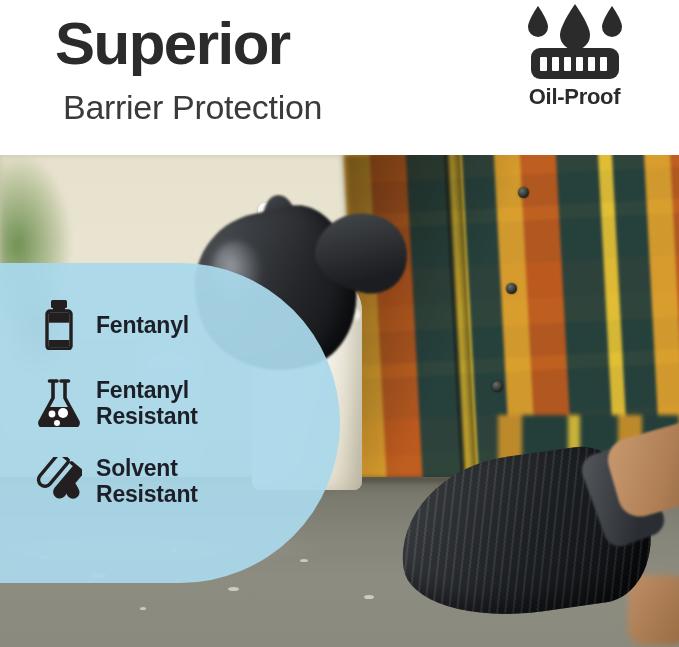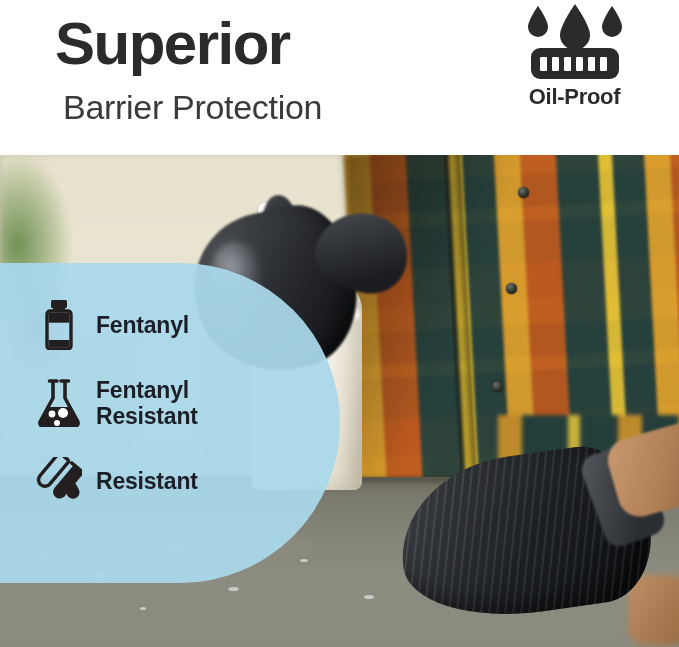--- a/index.html
+++ b/index.html
@@ -467,20 +467,21 @@
                 <path d="M2.5 2 h14" stroke="#231f20" stroke-width="3.4" stroke-linecap="round"></path>
 
                 <path d="M24 2 v30 a6.5 6.5 0 0 0 13 0 V2" fill="#231f20"></path>
                 <path d="M21 2 h19" stroke="#231f20" stroke-width="3.4" stroke-linecap="round"></path>
               </g>
 
               <path d="M37 23 C37 23, 43.5 31.5, 43.5 35.2 A6.5 6.5 0 0 1 30.5 35.2 C30.5 31.5, 37 23, 37 23 Z" fill="#231f20"></path>
             </svg>
           </span>
           <span class="feature-label">
+            <span class="ln">Solvent</span>
             <span class="ln">Resistant</span>
           </span>
         </div>
 
       </div>
     </div>
   </div>
 
 </div>
 

